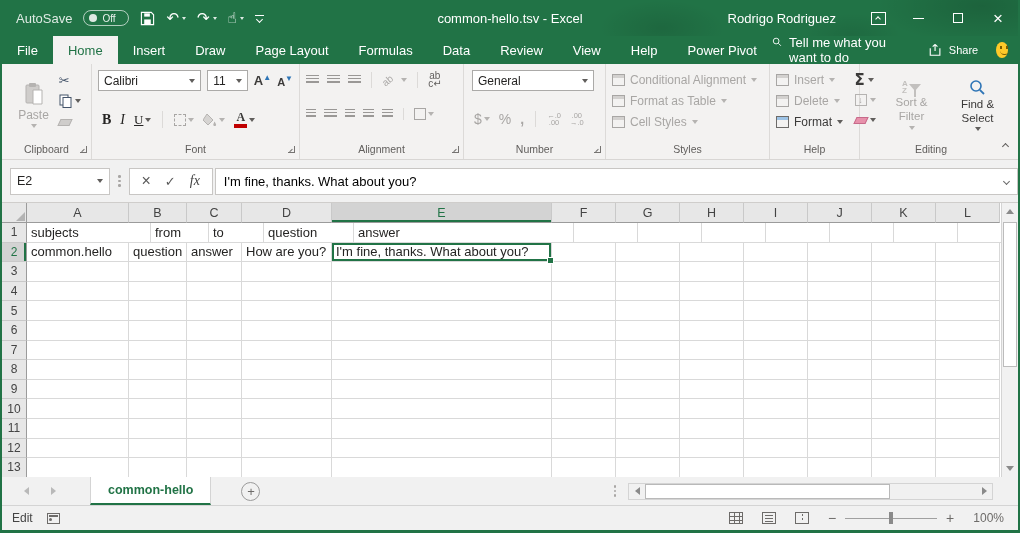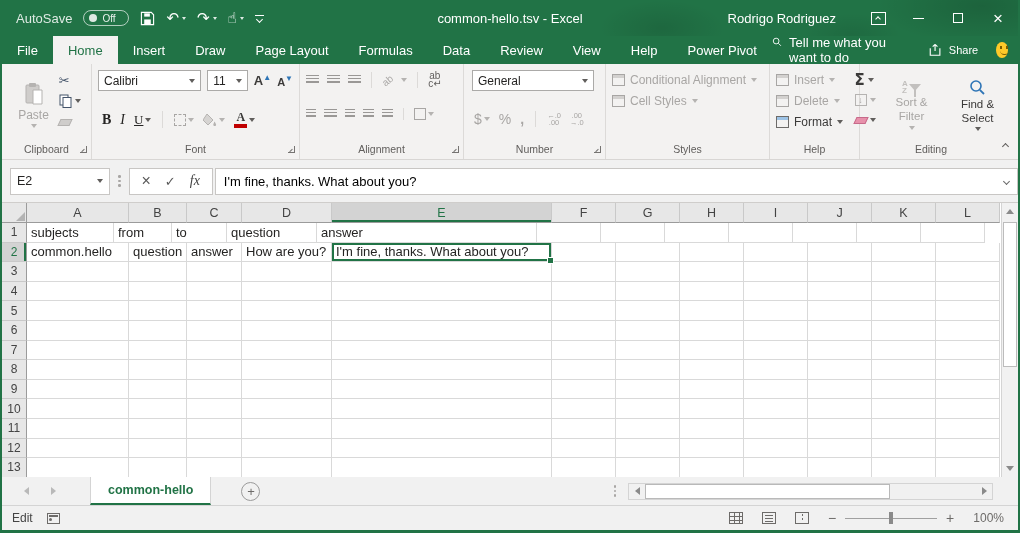--- a/index.html
+++ b/index.html
@@ -389,20 +389,25 @@
 
     <div class="group" style="width:164px">
       <div class="row2" id="styles-rows" style="padding:3px 6px 0;gap:4px">
           <span class="styles-row dis">
             <span class="mini-grid"></span>
             <span>Conditional Alignment</span>
             <i class="tri dis-ic"></i>
           </span>
           <span class="styles-row dis">
             <span class="mini-grid"></span>
+            <span>Format as Table</span>
+            <i class="tri dis-ic"></i>
+          </span>
+          <span class="styles-row dis">
+            <span class="mini-grid"></span>
             <span>Cell Styles</span>
             <i class="tri dis-ic"></i>
           </span>
         </div>
       <div class="group-label" style="margin-top:auto">Styles</div>
     </div>
 
     <div class="group" style="width:90px">
       <div class="row2" id="cells-rows" style="padding:3px 6px 0;gap:4px">
           <span class="cells-row dis">
@@ -496,21 +501,21 @@
           <div class="ch" style="width: 64px;">F</div>
           <div class="ch" style="width: 64px;">G</div>
           <div class="ch" style="width: 64px;">H</div>
           <div class="ch" style="width: 64px;">I</div>
           <div class="ch" style="width: 64px;">J</div>
           <div class="ch" style="width: 64px;">K</div>
           <div class="ch" style="width: 64px;">L</div>
         </div>
         <div class="grow">
           <div class="rh">1</div>
-          <div class="cell" style="width: 87px;">subjects</div>
+          <div class="cell" style="width: 124px;">subjects</div>
           <div class="cell" style="width: 58px;">from</div>
           <div class="cell" style="width: 55px;">to</div>
           <div class="cell" style="width: 90px;">question</div>
           <div class="cell" style="width: 220px;">answer</div>
           <div class="cell" style="width: 64px;"></div>
           <div class="cell" style="width: 64px;"></div>
           <div class="cell" style="width: 64px;"></div>
           <div class="cell" style="width: 64px;"></div>
           <div class="cell" style="width: 64px;"></div>
           <div class="cell" style="width: 64px;"></div>

